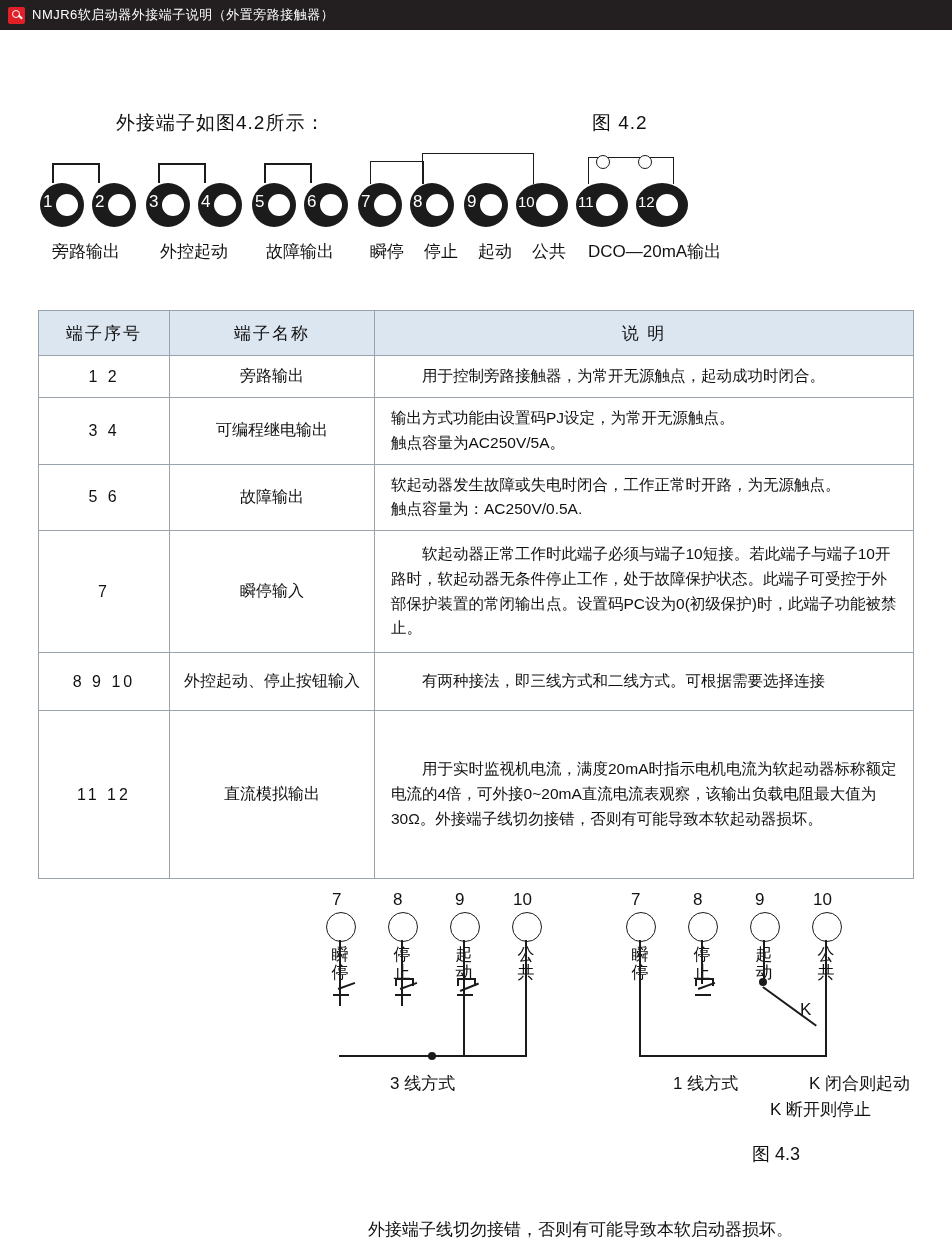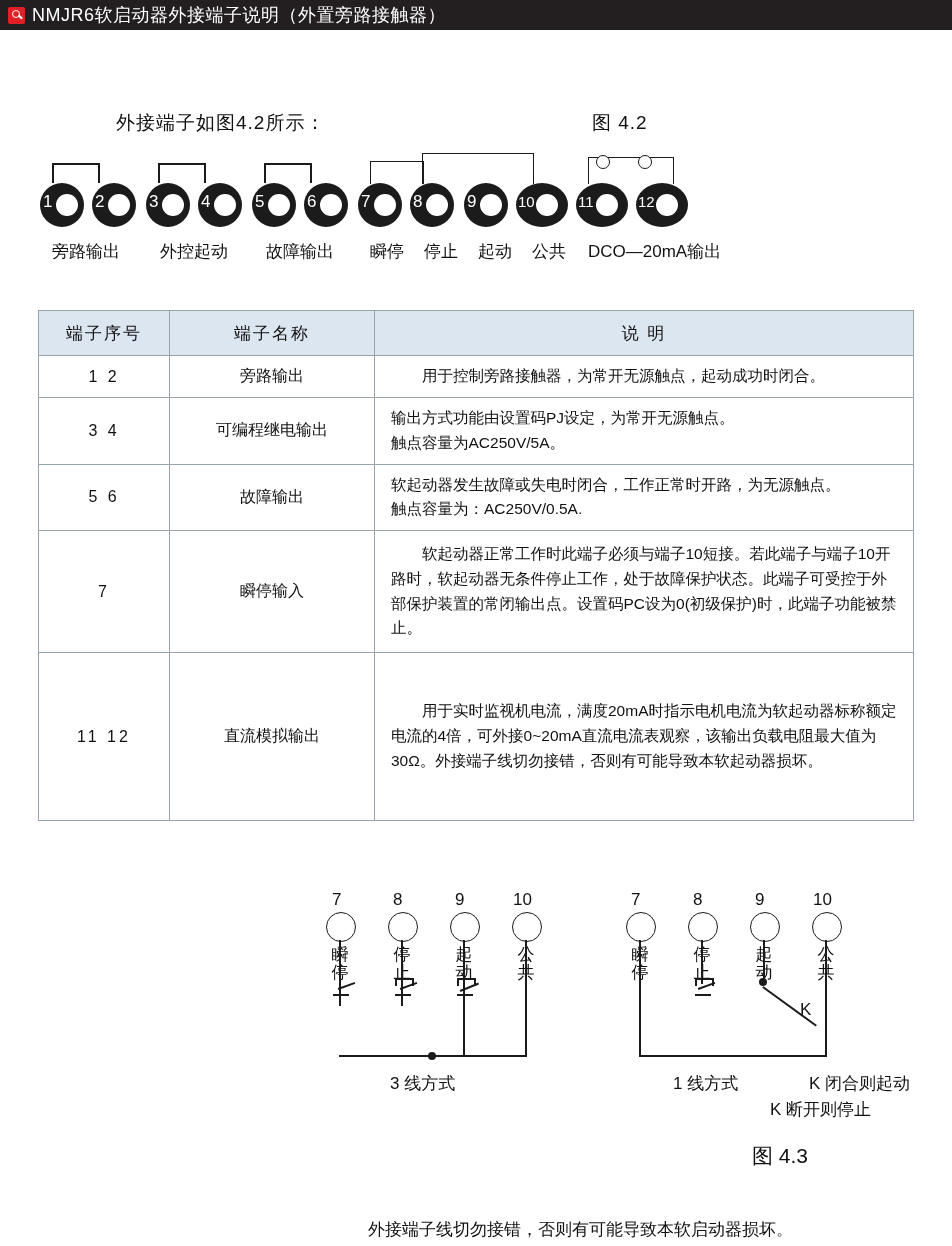--- a/index.html
+++ b/index.html
@@ -44,21 +44,21 @@
   .header-icon::after {
     content: "";
     position: absolute;
     left: 9.5px; top: 9.5px;
     width: 5px; height: 1.6px;
     background: #fff;
     transform: rotate(45deg);
   }
   .header-title {
     color: #ffffff;
-    font-size: 18px;
+    font-size: 13px;
     letter-spacing: 0.5px;
     margin-left: 7px;
     white-space: nowrap;
   }
 
   
   .fig42-caption-left {
     position: absolute;
     left: 116px; top: 110px;
     font-size: 19px;
@@ -203,21 +203,21 @@
     background: #1b1b1b;
   }
   .dcaption {
     position: absolute;
     font-size: 17px;
     white-space: nowrap;
   }
   .fig43 {
     position: absolute;
     left: 752px; top: 1142px;
-    font-size: 21px;
+    font-size: 18px;
   }
   .footer-note {
     position: absolute;
     left: 368px; top: 1218px;
     font-size: 17px;
     white-space: nowrap;
   }
 </style>
 </head>
 <body>
@@ -326,20 +326,25 @@
       <td class="c-no">5    6</td>
       <td class="c-name">故障输出</td>
       <td class="c-desc" style="white-space:pre-line;">软起动器发生故障或失电时闭合，工作正常时开路，为无源触点。
 触点容量为：AC250V/0.5A.</td>
     </tr>
     <tr style="height:122px;">
       <td class="c-no">7</td>
       <td class="c-name">瞬停输入</td>
       <td class="c-desc indent">软起动器正常工作时此端子必须与端子10短接。若此端子与端子10开路时，软起动器无条件停止工作，处于故障保护状态。此端子可受控于外部保护装置的常闭输出点。设置码PC设为0(初级保护)时，此端子功能被禁止。</td>
     </tr>
+    <tr style="height:58px;">
+      <td class="c-no">8  9  10</td>
+      <td class="c-name">外控起动、停止按钮输入</td>
+      <td class="c-desc indent">有两种接法，即三线方式和二线方式。可根据需要选择连接</td>
+    </tr>
     <tr style="height:168px;">
       <td class="c-no">11   12</td>
       <td class="c-name">直流模拟输出</td>
       <td class="c-desc indent">用于实时监视机电流，满度20mA时指示电机电流为软起动器标称额定电流的4倍，可外接0~20mA直流电流表观察，该输出负载电阻最大值为30Ω。外接端子线切勿接错，否则有可能导致本软起动器损坏。</td>
     </tr>
   </tbody>
 </table>
 
 <div class="diagram-area">
 

